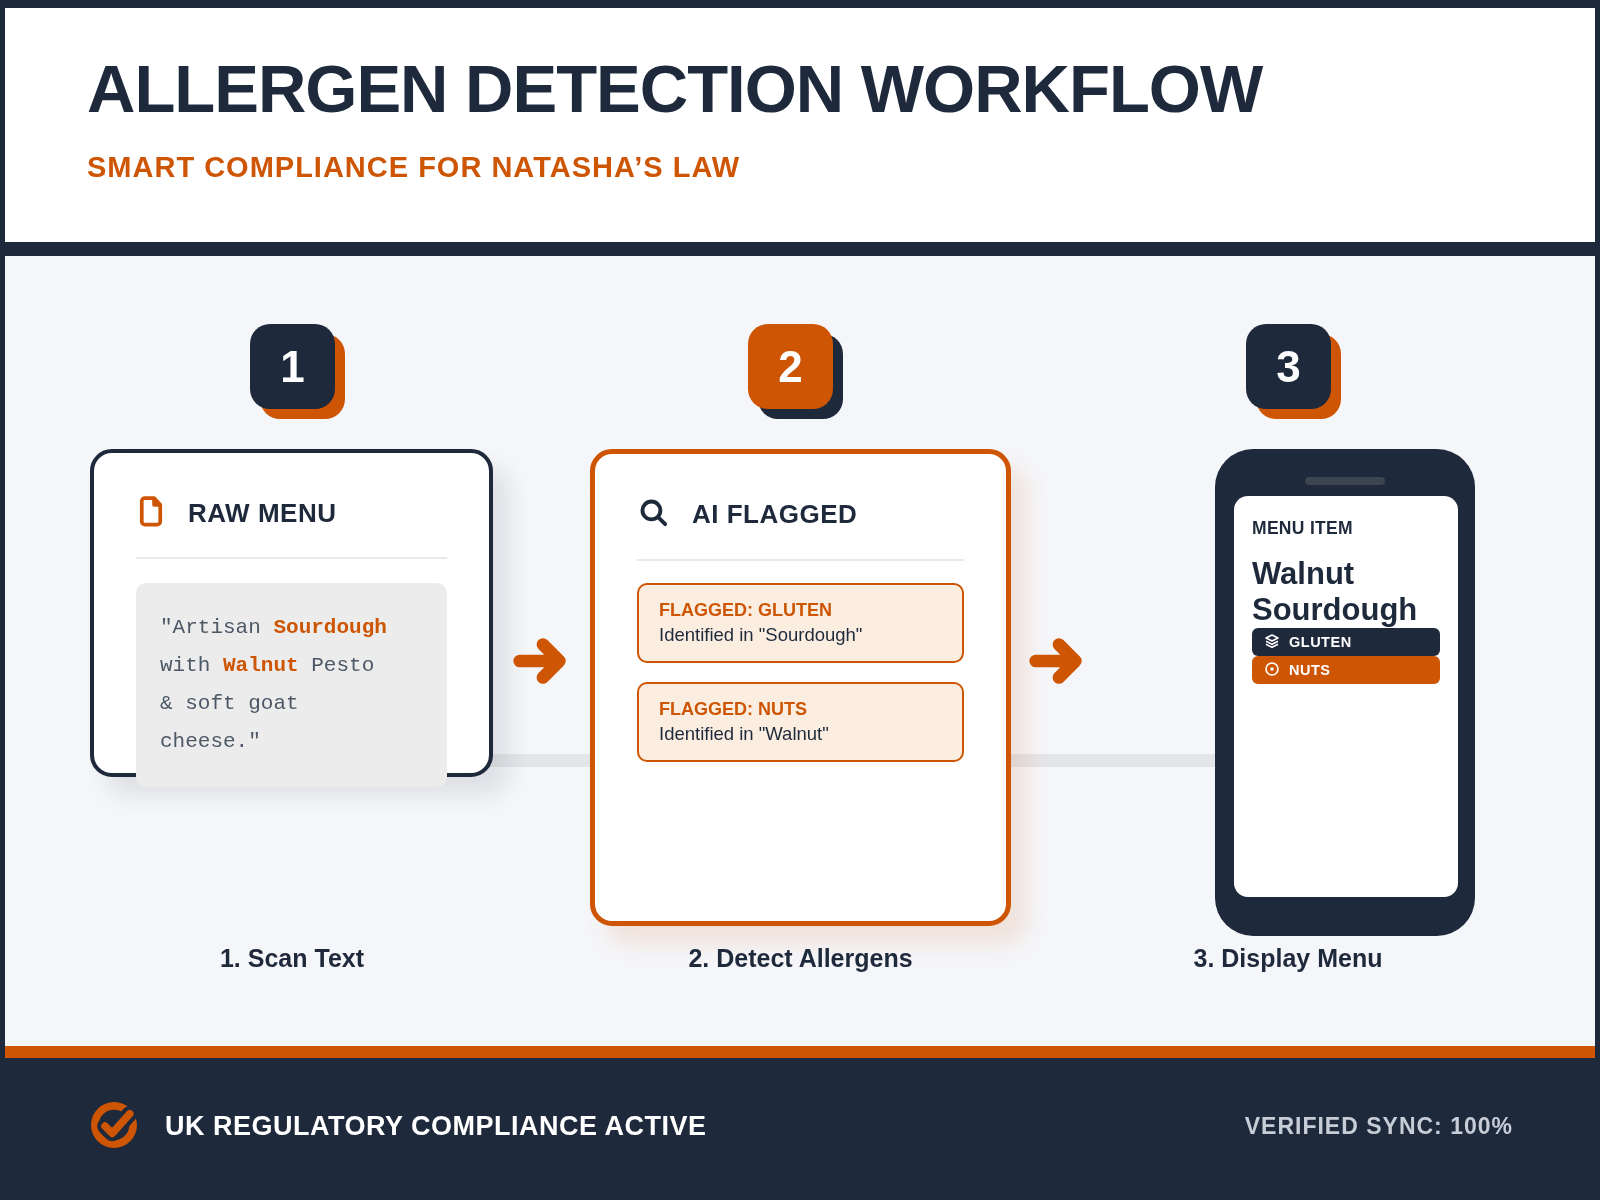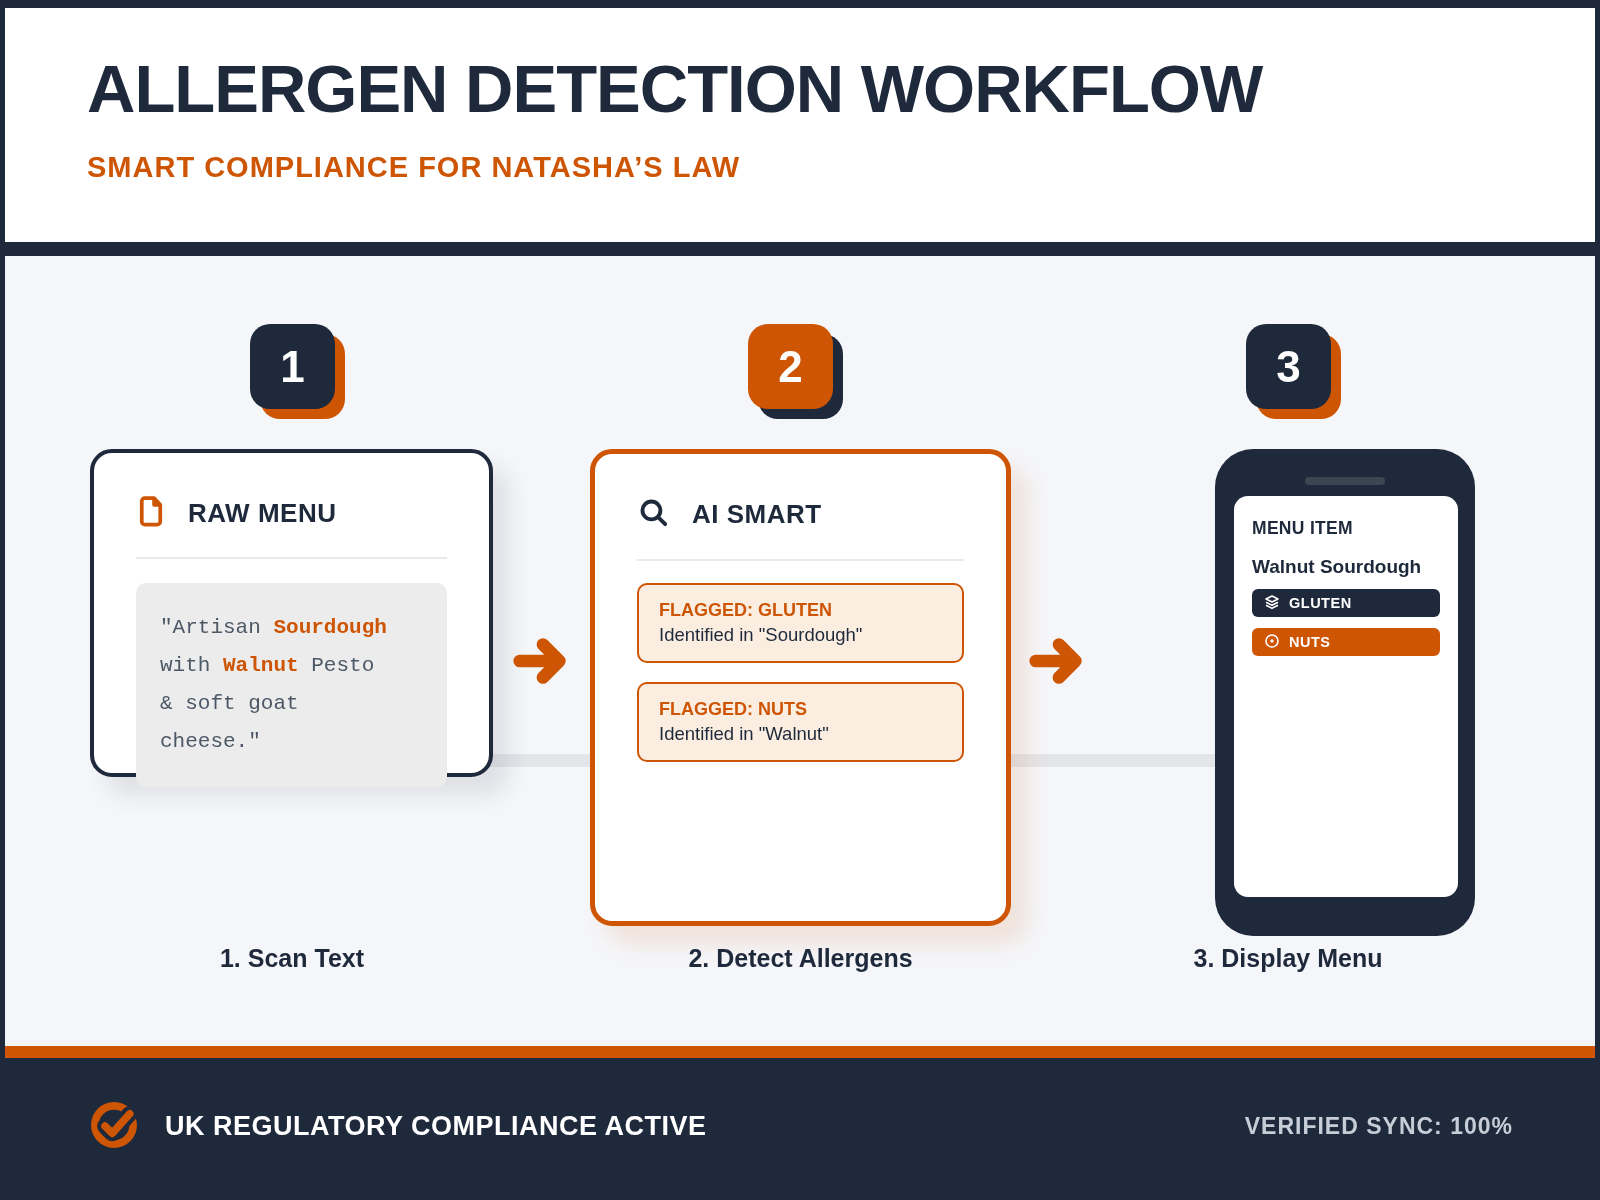--- a/index.html
+++ b/index.html
@@ -154,25 +154,24 @@
     background: #ffffff;
     border-radius: 14px;
     padding: 22px 18px;
     overflow: hidden;
   }
   .screen-header {
     color: #1e293b; font-size: 17.5px; font-weight: bold;
     letter-spacing: 0.3px;
   }
   .screen-item-name {
-    color: #1e293b; font-size: 19px; font-weight: bold;
+    color: #1e293b; font-size: 31px; font-weight: bold;
     margin-top: 17px;
   }
   .allergen-tag {
-    margin-top: 11px;
     height: 28px;
     border-radius: 6px;
     display: flex; align-items: center; gap: 9px;
     padding: 0 12px;
     color: #ffffff;
     font-size: 14.5px; font-weight: bold;
     letter-spacing: 0.5px;
   }
   .allergen-tag:first-of-type { margin-top: 14px; }
   .tag-dark   { background: #1e293b; }
@@ -261,21 +260,21 @@
     </div>
 
     <div class="card card-2">
       <div class="card-header">
         <span>
           <svg width="33" height="33" viewBox="0 0 24 24" fill="none">
             <circle cx="10.5" cy="10.5" r="6.5" stroke="#1e293b" stroke-width="2.8"></circle>
             <path d="M15.5 15.5 20.5 20.5" stroke="#1e293b" stroke-width="2.8" stroke-linecap="round"></path>
           </svg>
         </span>
-        <span class="card-title">AI SMART</span>
+        <span class="card-title">AI FLAGGED</span>
       </div>
       <div class="card-divider"></div>
       <div class="flag-box">
         <div class="flag-title">FLAGGED: GLUTEN</div>
         <div class="flag-detail">Identified in "Sourdough"</div>
       </div>
       <div class="flag-box">
         <div class="flag-title">FLAGGED: NUTS</div>
         <div class="flag-detail">Identified in "Walnut"</div>
       </div>

